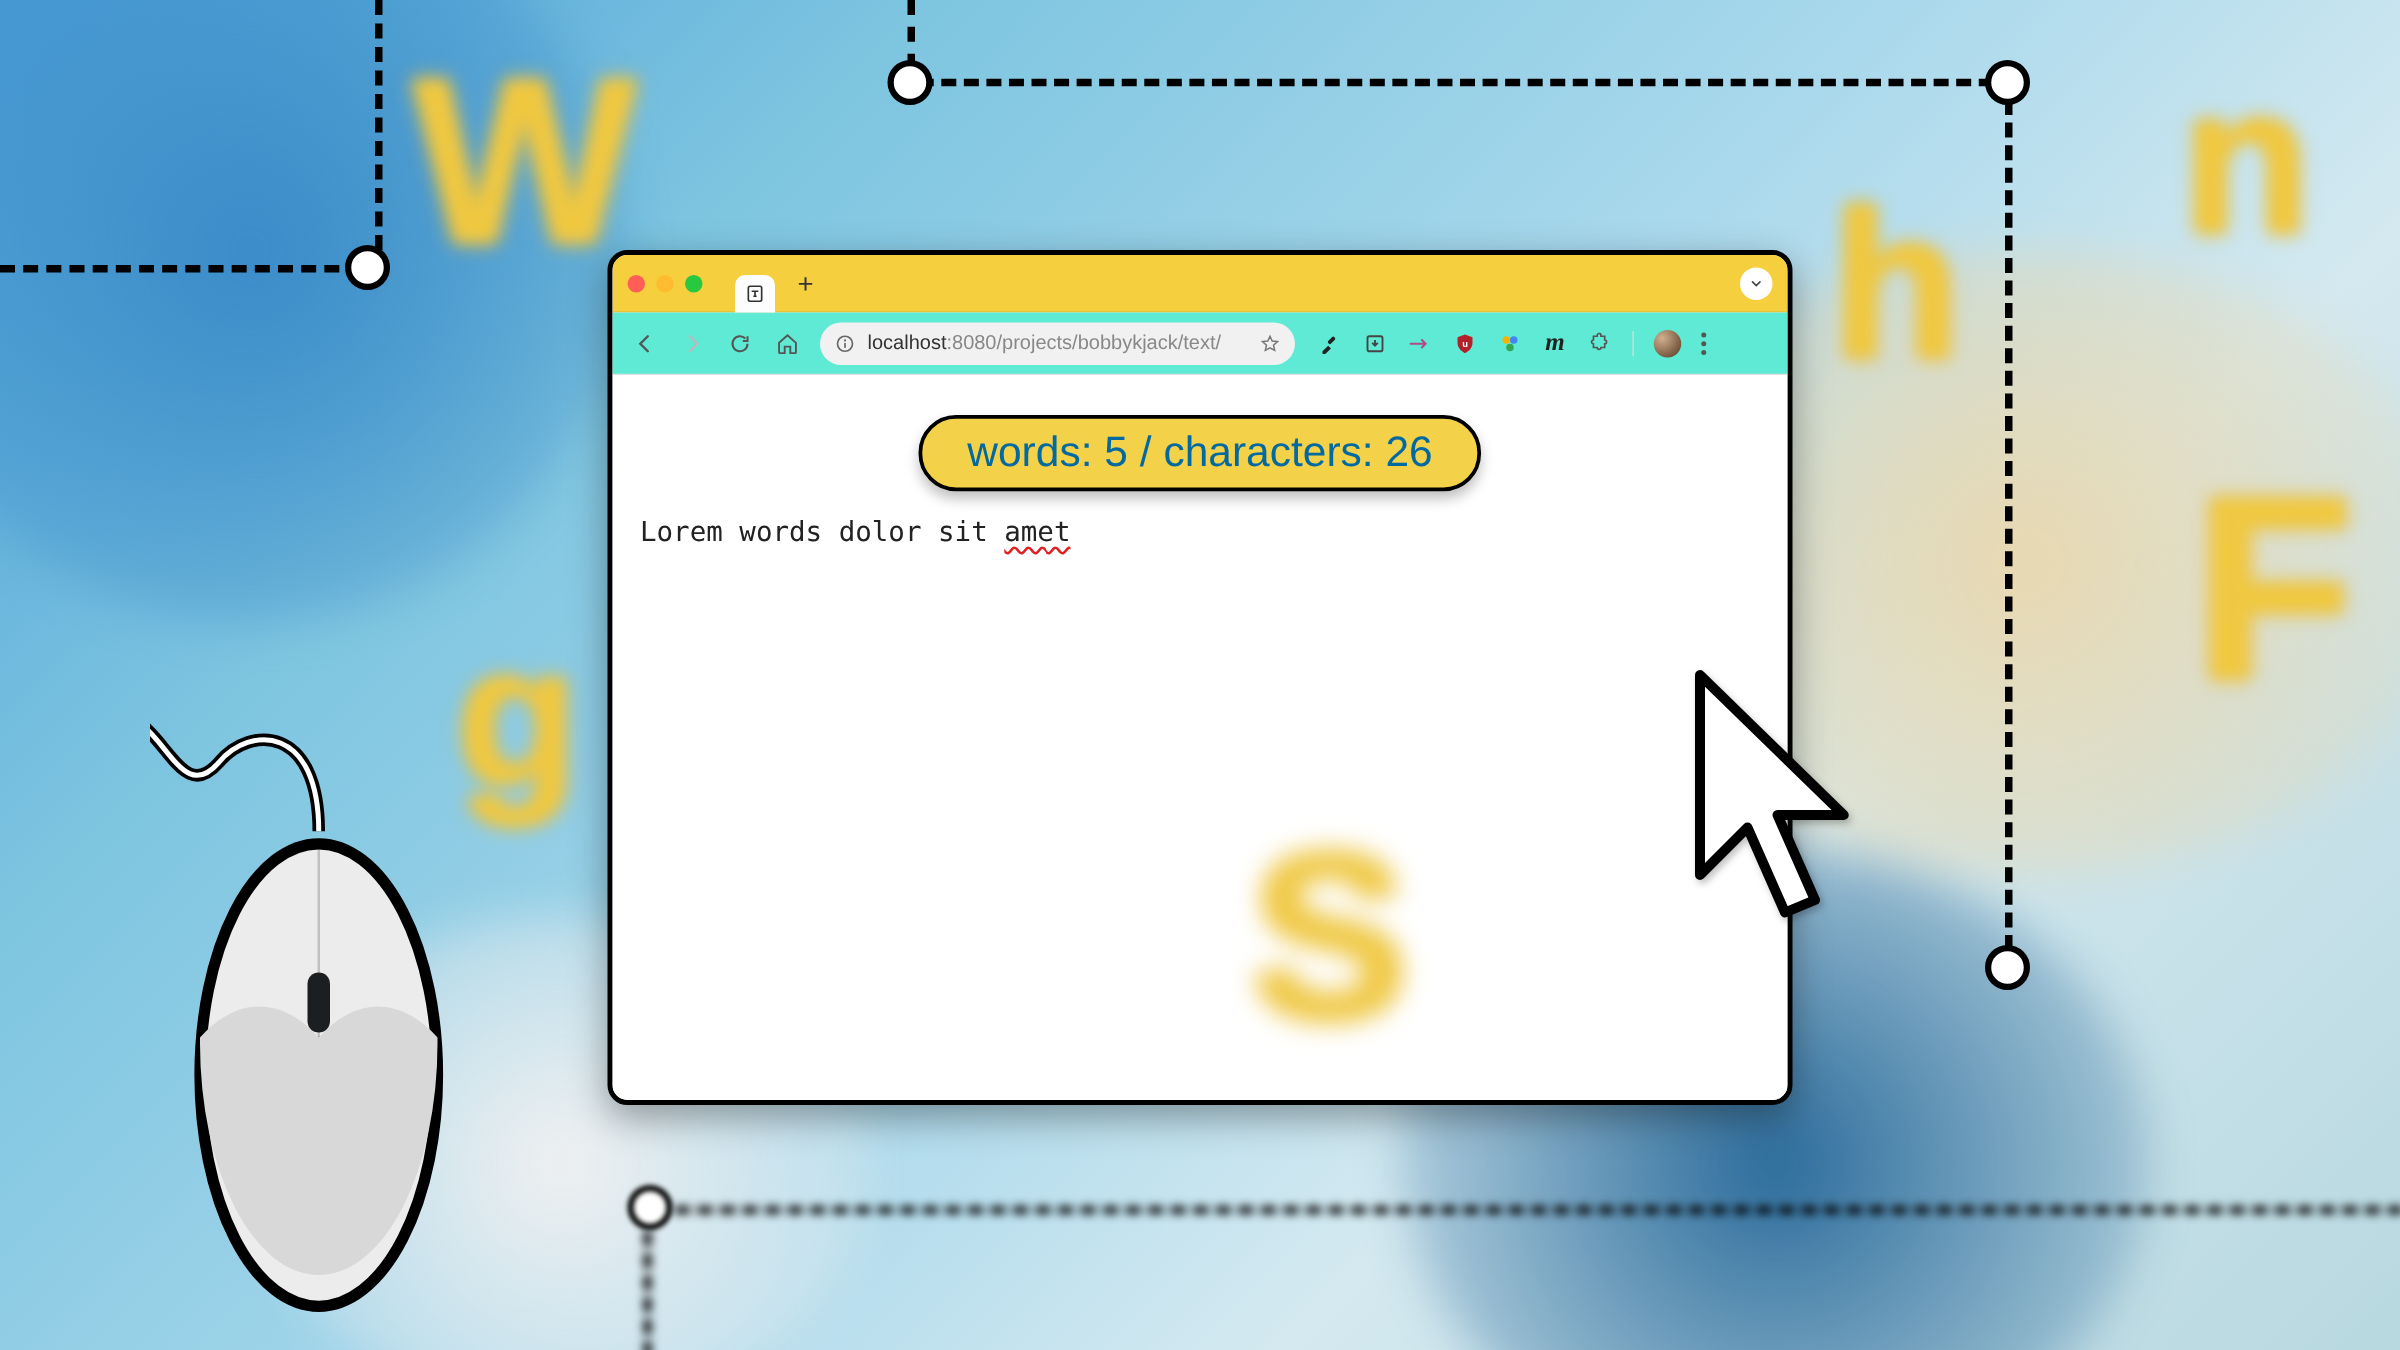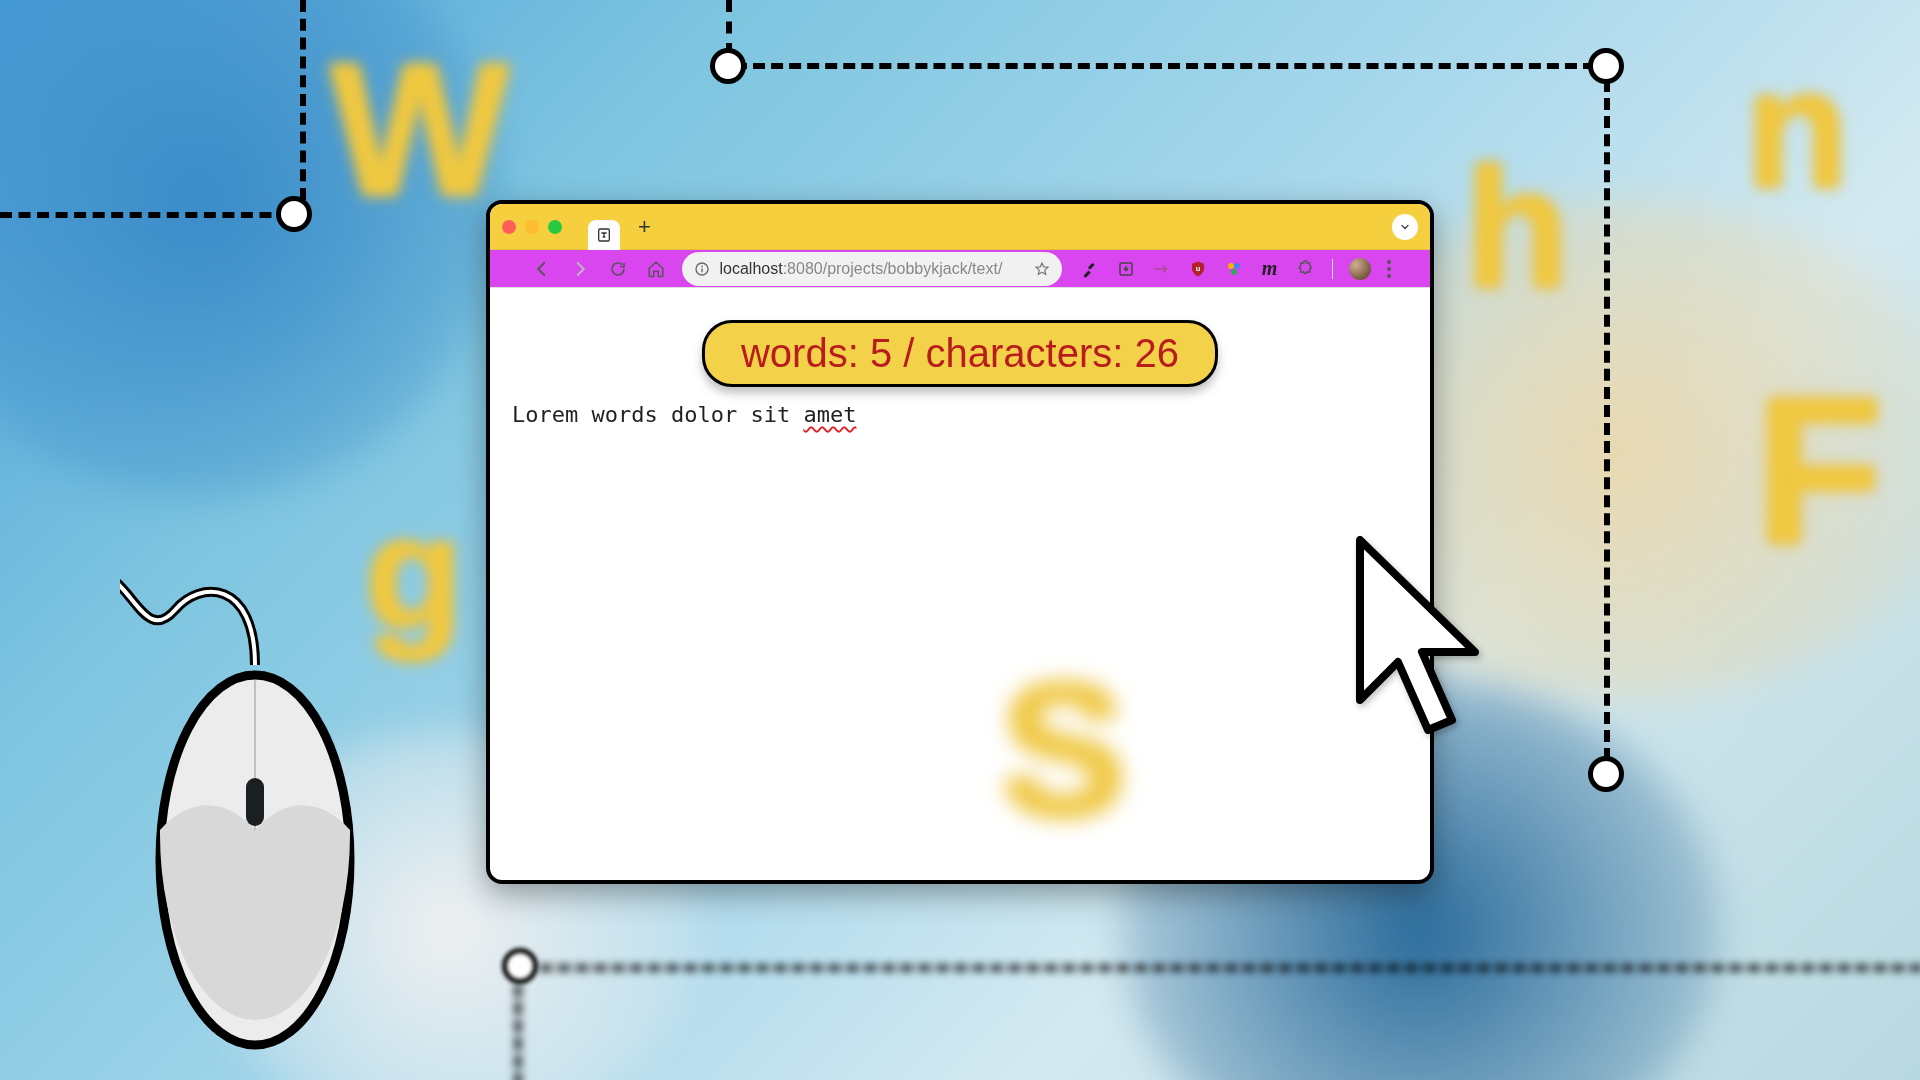--- a/index.html
+++ b/index.html
@@ -122,28 +122,27 @@
 .window-min-btn {
   width: 26px; height: 26px;
   border-radius: 50%;
   background: #fff;
   display: flex; align-items: center; justify-content: center;
 }
 .window-min-btn svg { width: 12px; height: 12px; }
 
 
 .toolbar {
-  height: 38px;
-  background: #d946ef;
+  height: 50px;
+  background: #5eead4;
   display: flex;
   align-items: center;
   padding: 0 14px;
   gap: 14px;
   border-bottom: 1px solid #e0e0e0;
-  justify-content: center;
 }
 .tb-btn {
   width: 24px; height: 24px;
   display: flex; align-items: center; justify-content: center;
   color: #555;
   cursor: pointer;
 }
 .tb-btn.disabled { color: #bbb; cursor: default; }
 .tb-btn svg { width: 18px; height: 18px; }
 
@@ -189,22 +188,22 @@
 
 .stats-pill {
   position: absolute;
   left: 50%;
   transform: translateX(-50%);
   top: 32px;
   background: #f3d24a;
   border: 3px solid #000;
   border-radius: 30px;
   padding: 8px 36px;
-  font-size: 40px;
-  color: #b91c1c;
+  font-size: 34px;
+  color: #0369a1;
   box-shadow: 0 6px 10px rgba(0,0,0,0.25);
   white-space: nowrap;
 }
 
 .text-line {
   position: absolute;
   left: 22px;
   top: 114px;
   font-family: "Menlo", "Consolas", monospace;
   font-size: 22px;

